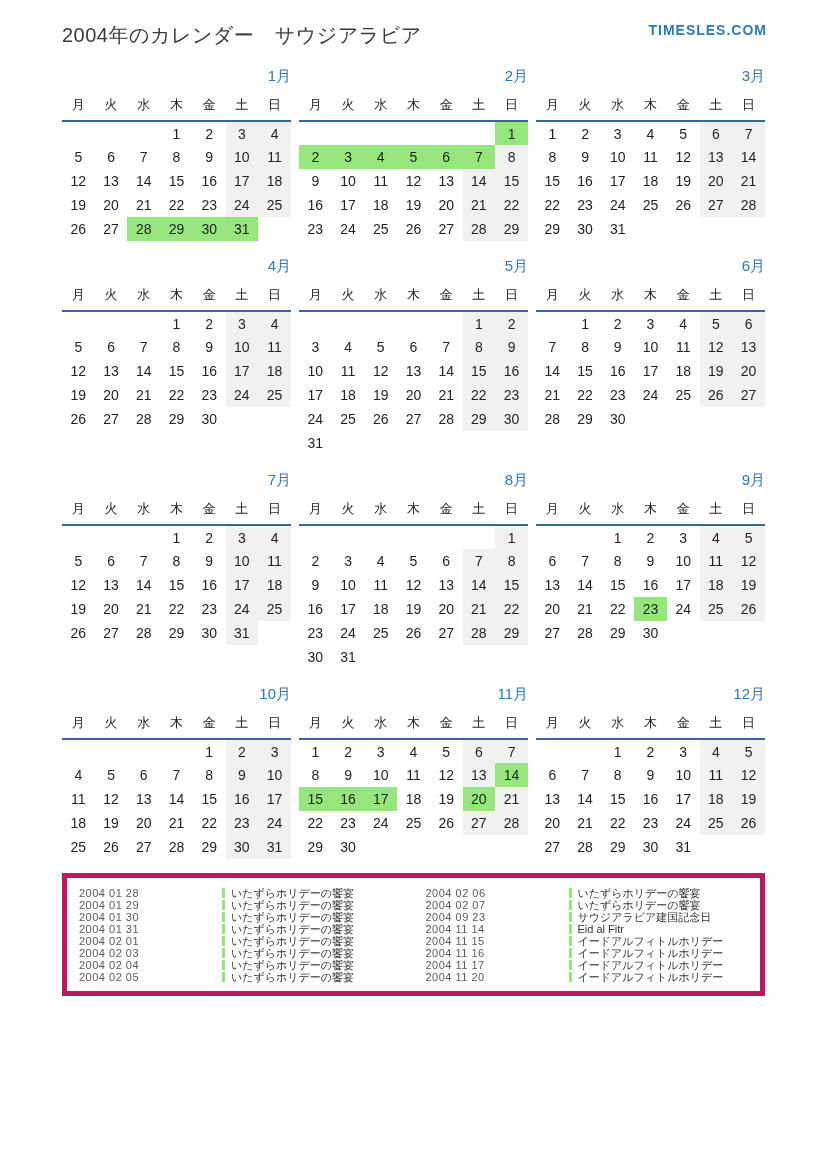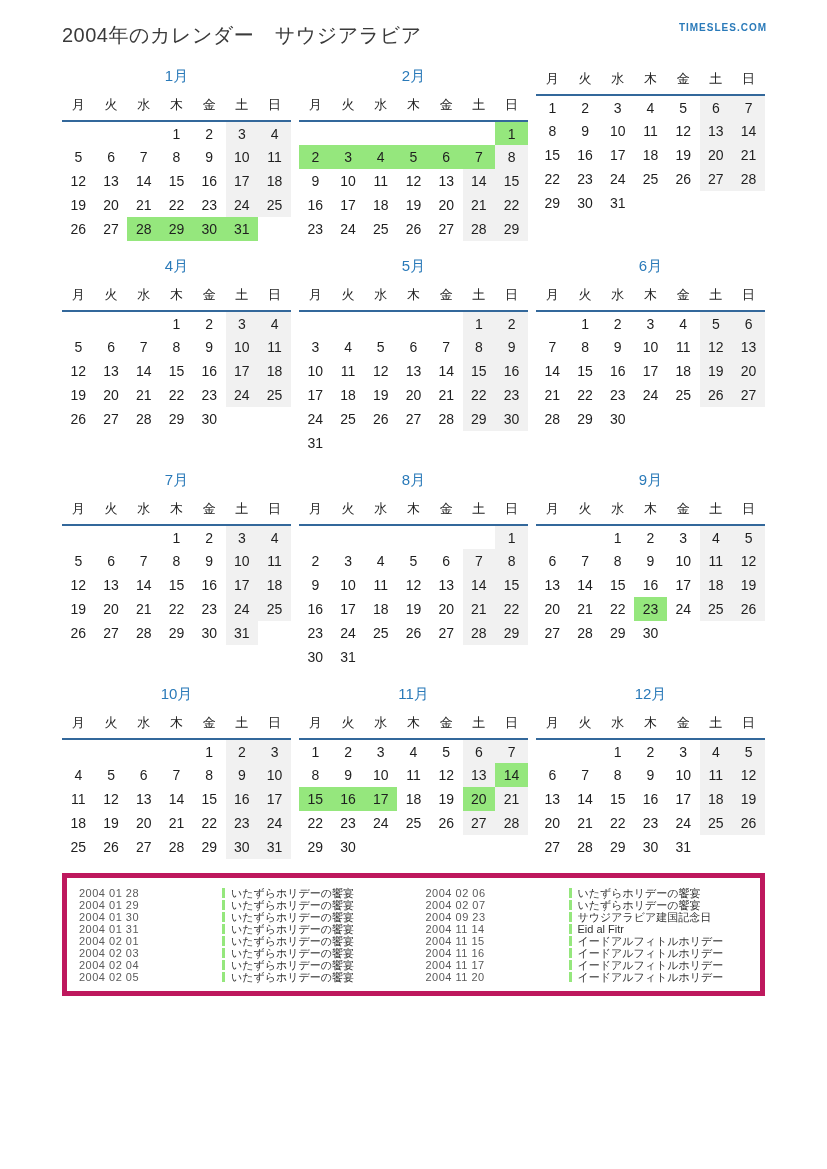--- a/index.html
+++ b/index.html
@@ -14,29 +14,29 @@
   html,body{background:#ffffff;}
   body{
     width:827px;height:1169px;position:relative;overflow:hidden;
     font-family:"Liberation Sans","DejaVu Sans",sans-serif;color:var(--ink);
   }
   .topbar{
     display:flex;justify-content:space-between;
     padding:22px 60px 0 62px;
   }
   .page-title{font-size:20px;color:#3a3a3a;font-weight:500;letter-spacing:.5px;}
-  .logo{font-size:10px;font-weight:700;color:var(--blue);letter-spacing:1px;}
+  .logo{font-size:14px;font-weight:700;color:var(--blue);letter-spacing:1px;}
   .months-grid{
     margin:18px 0 0 62px;width:703px;
     display:grid;grid-template-columns:repeat(3,229px);
     column-gap:8px;row-gap:16px;align-items:start;
   }
   .month{width:229px;}
   .mtitle{
-    text-align:center;color:var(--blue);font-size:15px;font-weight:500;
+    text-align:right;color:var(--blue);font-size:15px;font-weight:500;
     margin-bottom:7px;
   }
   table{border-collapse:collapse;width:229px;table-layout:fixed;}
   thead th{
     font-size:13px;font-weight:400;color:var(--ink);
     padding:3px 0 6px 0;border-bottom:2px solid var(--line);
   }
   tbody td{
     height:24px;text-align:center;vertical-align:middle;
     font-size:14px;color:var(--ink);
@@ -185,20 +185,21 @@
             <td>25</td>
             <td>26</td>
             <td>27</td>
             <td class="wknd">28</td>
             <td class="wknd">29</td>
           </tr>
         </tbody>
       </table>
     </div>
     <div class="month">
+      <div class="mtitle">3月</div>
       <table>
         <thead>
           <tr>
             <th>月</th>
             <th>火</th>
             <th>水</th>
             <th>木</th>
             <th>金</th>
             <th>土</th>
             <th>日</th>

